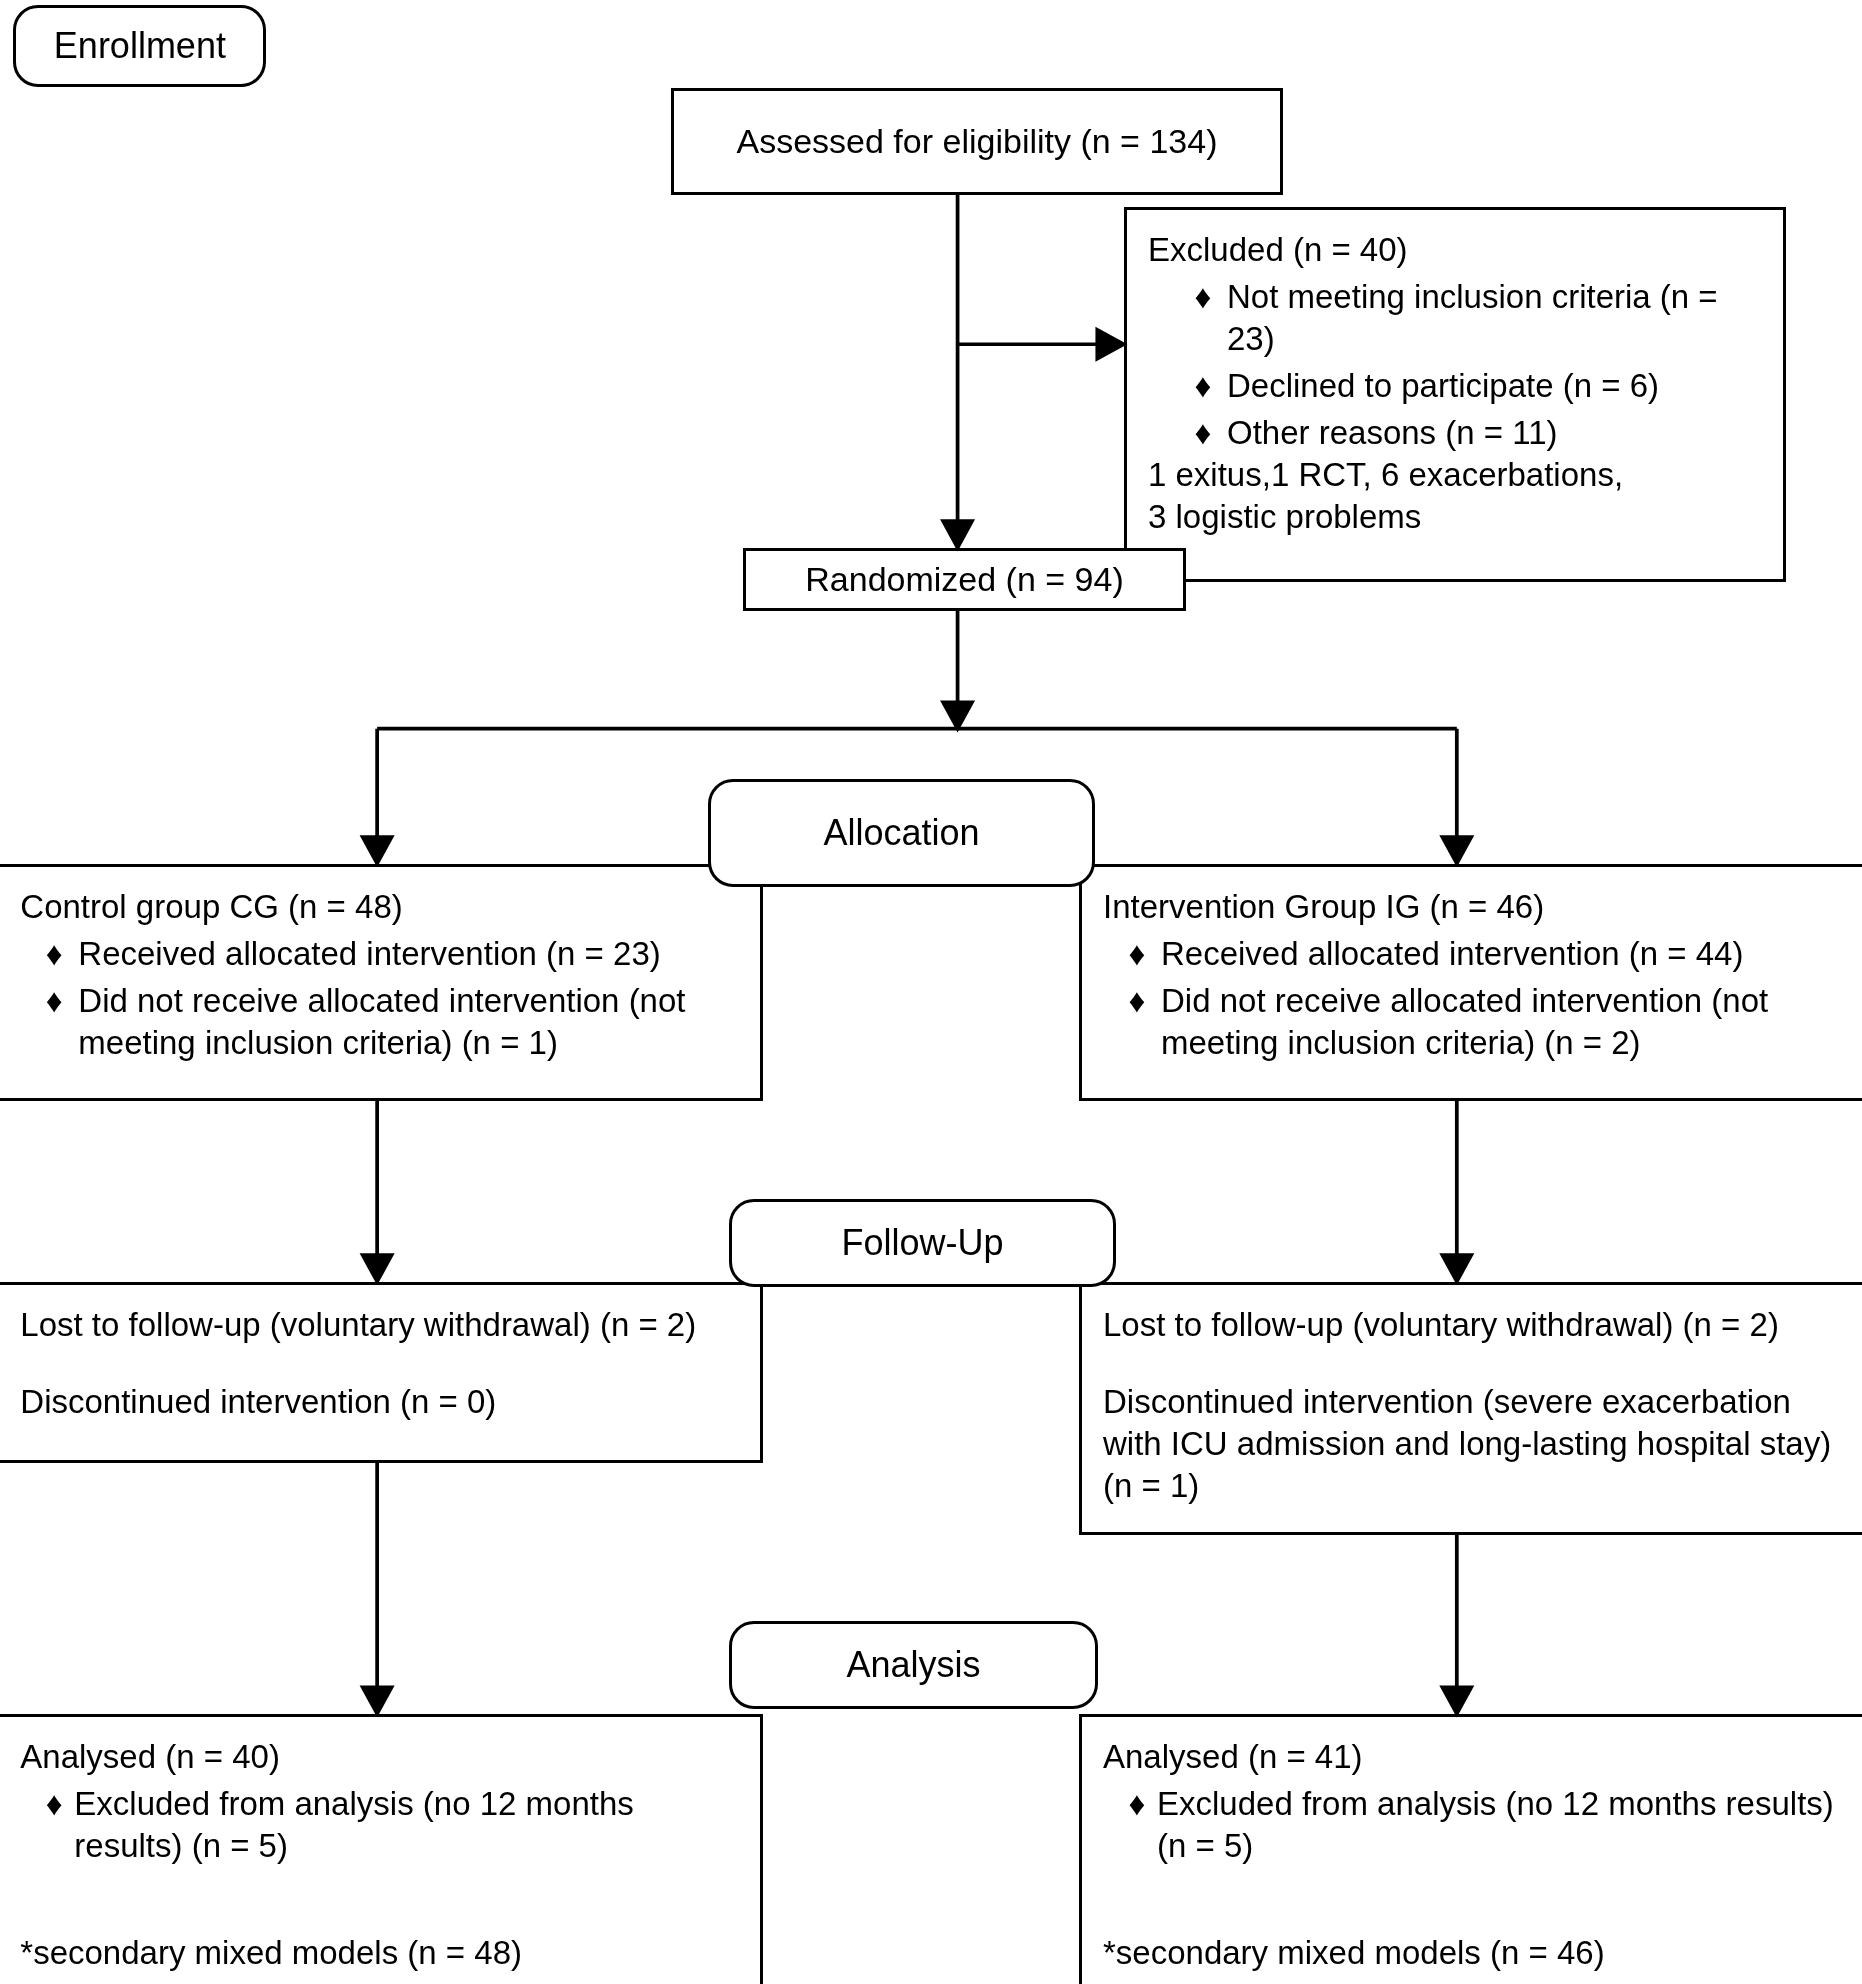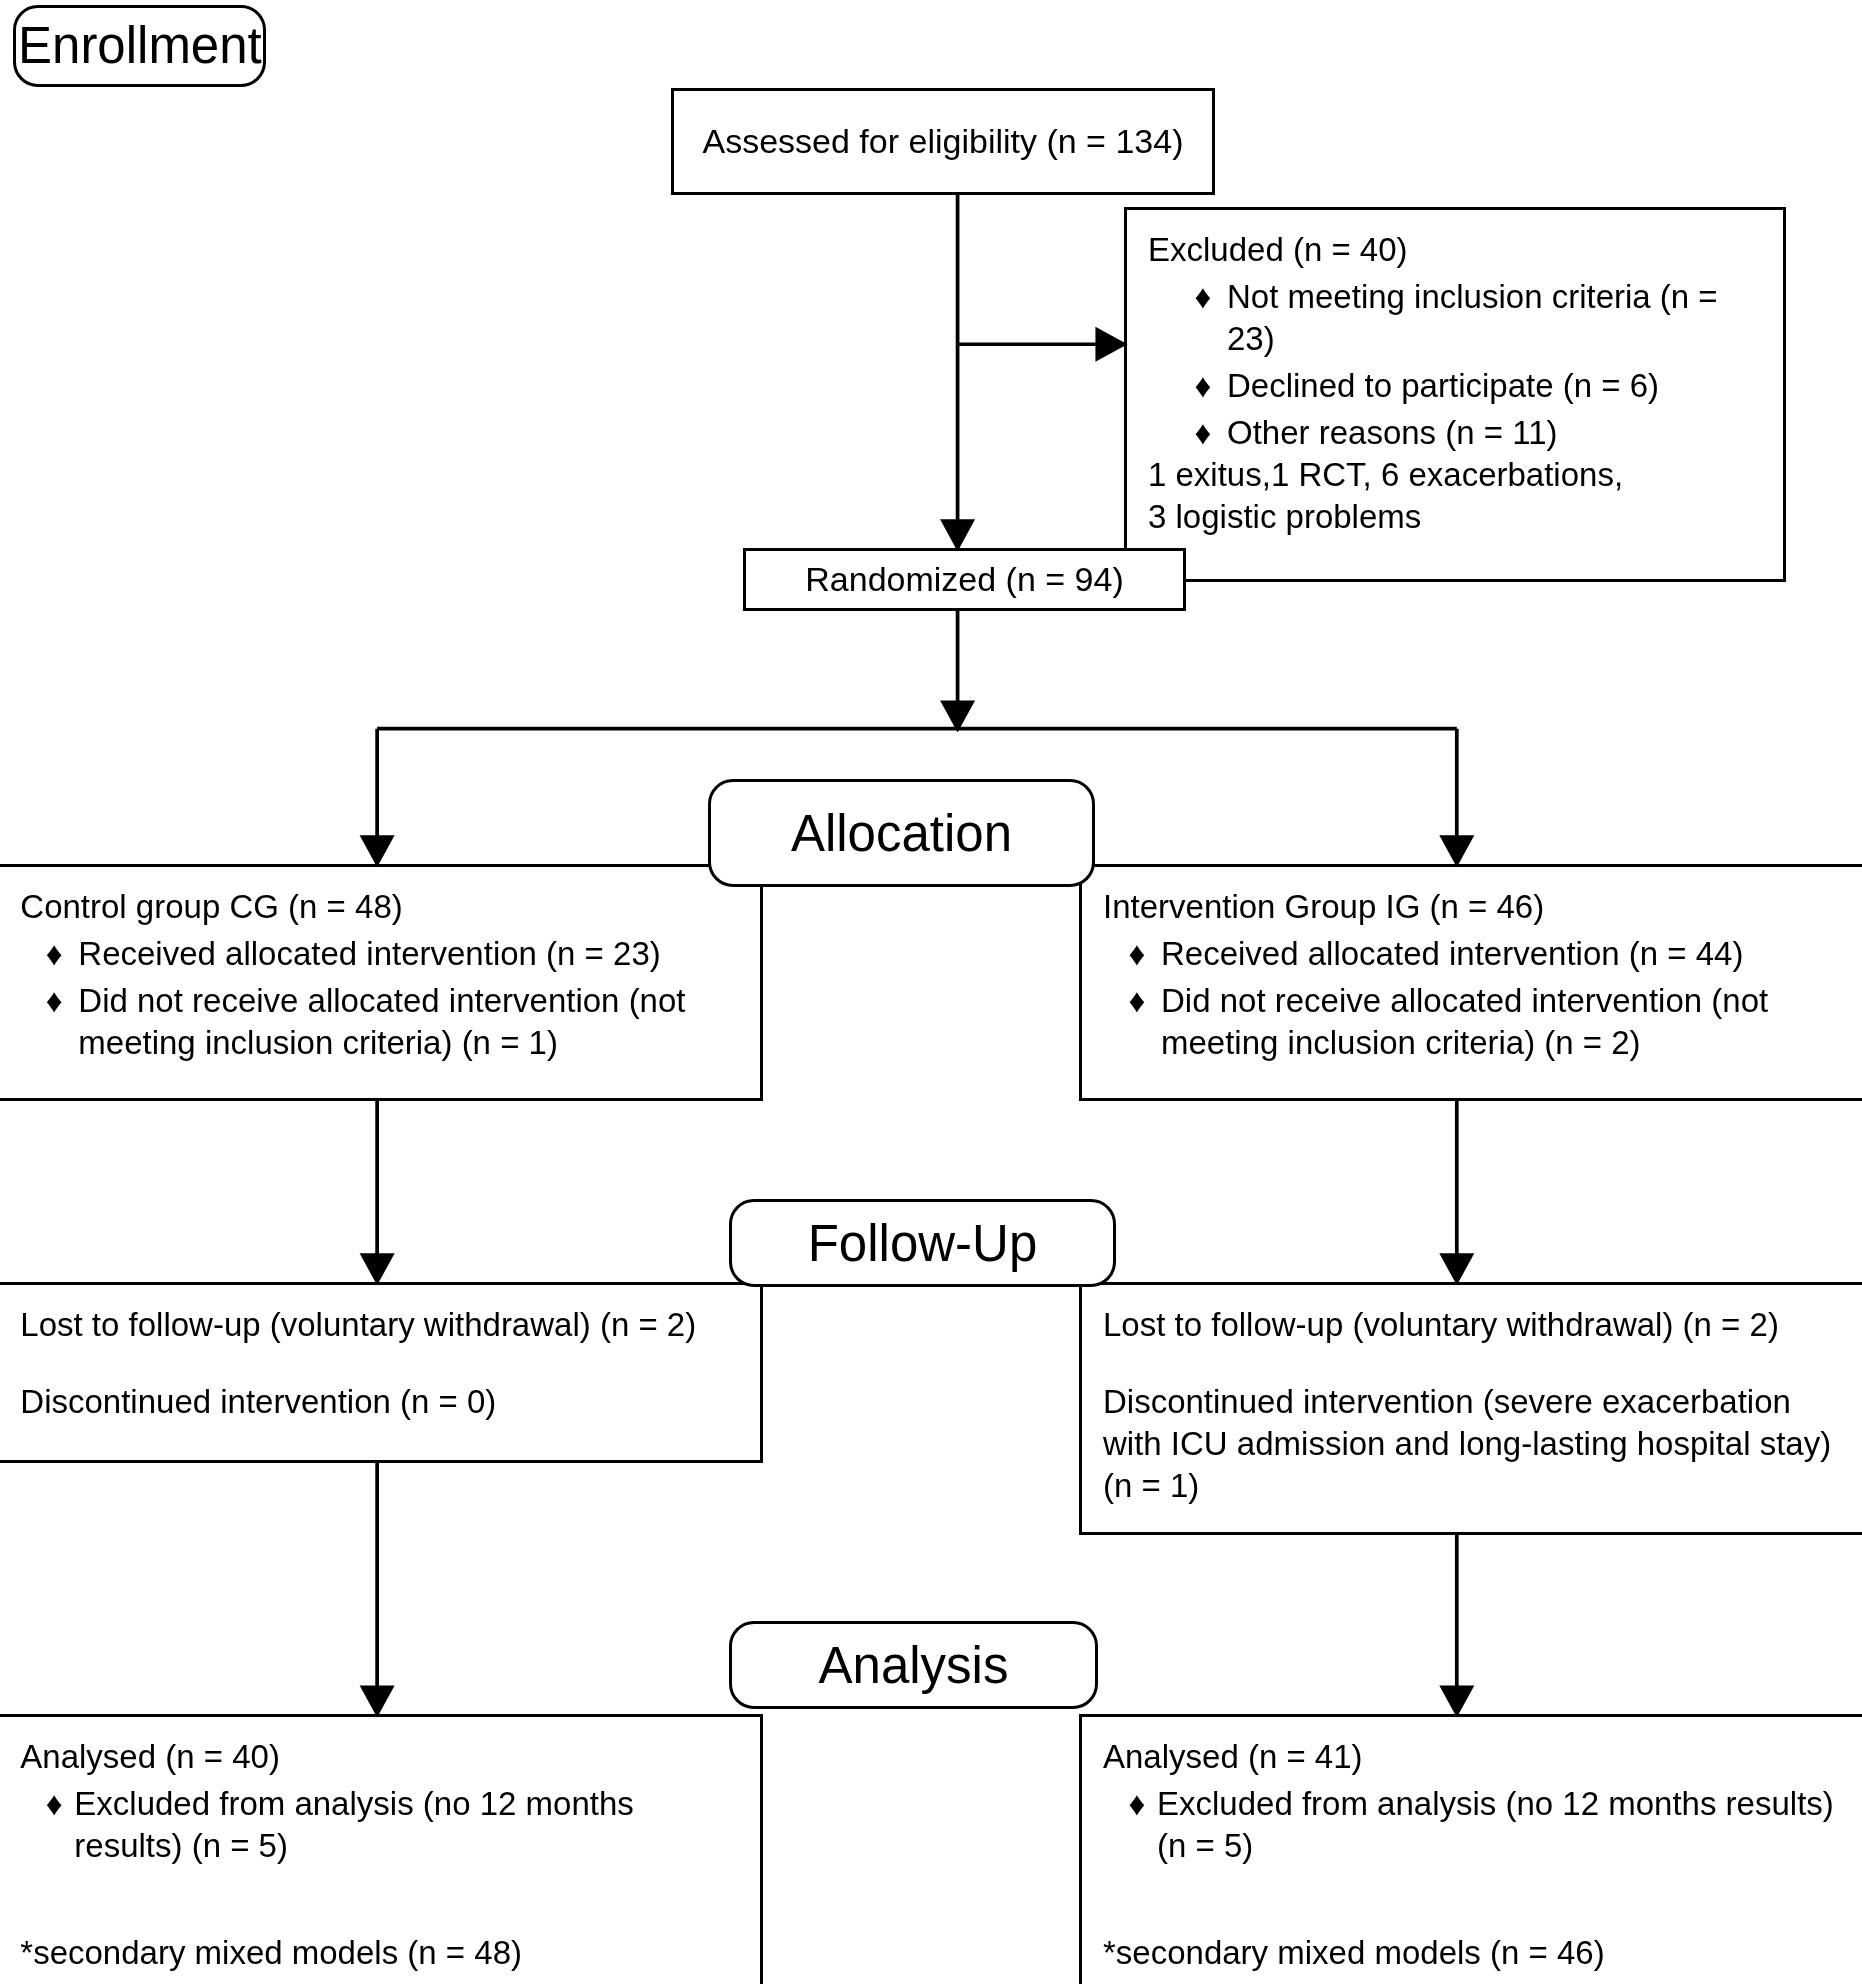--- a/index.html
+++ b/index.html
@@ -30,21 +30,21 @@
   }
   .stage-label {
     position: absolute;
     box-sizing: border-box;
     border: 3.7px solid #000;
     border-radius: 25px;
     background: #fff;
     display: flex;
     align-items: center;
     justify-content: center;
-    font-size: 51px;
+    font-size: 36px;
     color: #000;
     z-index: 6;
   }
 
   .pad {
     padding: 19.4px 21px 0 21px;
   }
 
   .ttl {
     display: block;
@@ -144,21 +144,21 @@
   </div>
 
   <div class="stage-label" style="left:729px; top:1199px; width:387px; height:88px;">
     <span>Follow-Up</span>
   </div>
 
   <div class="stage-label" style="left:729px; top:1621px; width:369px; height:88px;">
     <span>Analysis</span>
   </div>
 
-  <div class="box" style="left:671px; top:88px; width:544px; height:107px;">
+  <div class="box" style="left:671px; top:88px; width:612px; height:107px;">
     <div class="centerline">Assessed for eligibility (n = 134)</div>
   </div>
 
   <div class="box pad" style="left:1124px; top:207px; width:662px; height:375px;">
     <p class="ln ttl">Excluded (n = 40)</p>
     <ul class="dl">
       <li>
         <span class="dia">♦</span>
         <span>Not meeting inclusion criteria (n = 23)</span>
       </li>

